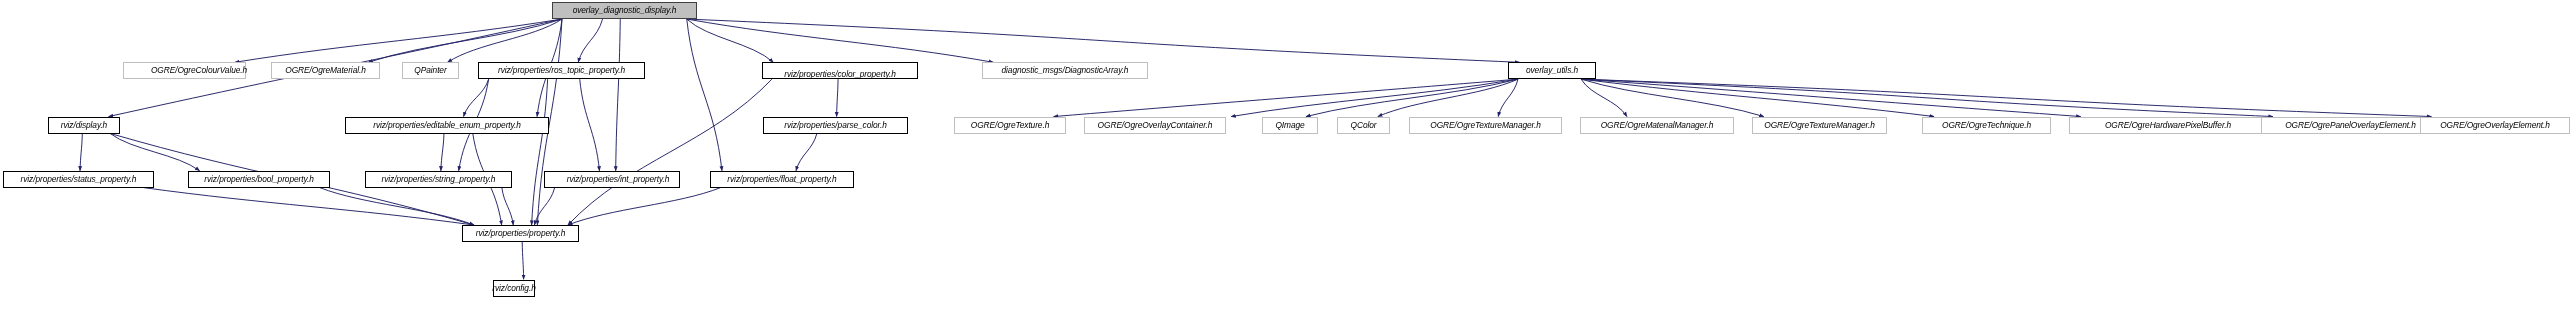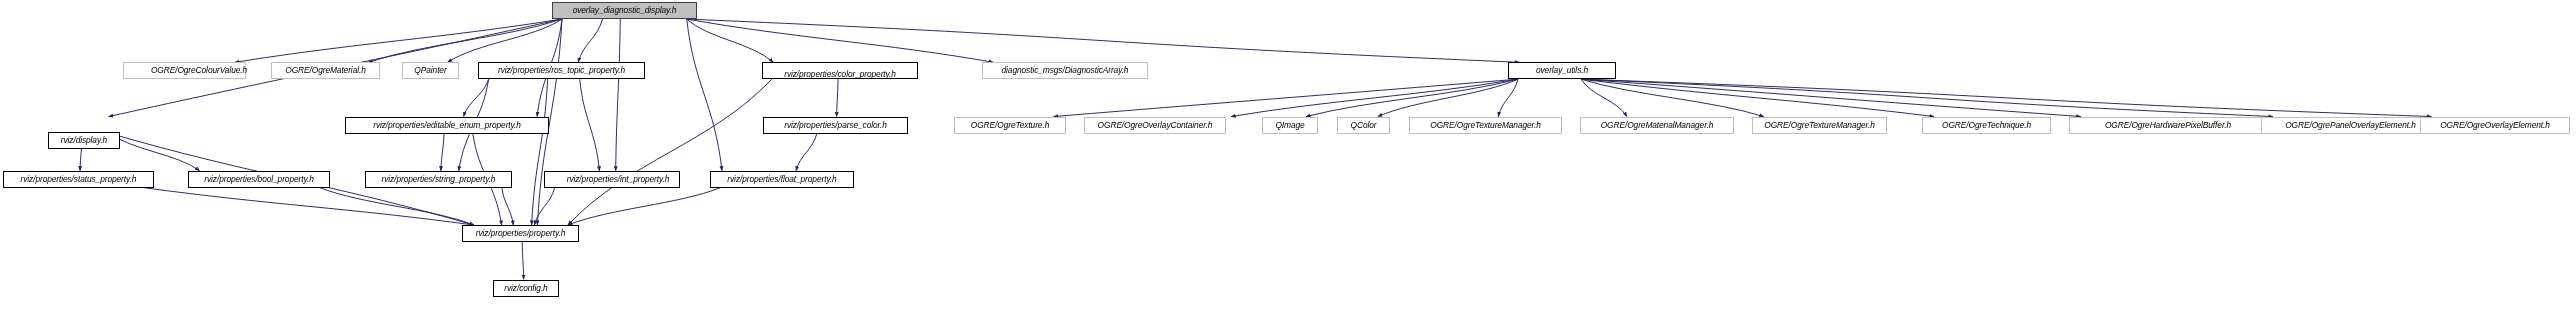--- a/index.html
+++ b/index.html
@@ -123,24 +123,24 @@
       </div>
       <div class="node strong" style="left: 478px; top: 62px; width: 167px;">
         <span class="node-label">rviz/properties/ros_topic_property.h</span>
       </div>
       <div class="node strong" style="left: 762px; top: 62px; width: 156px; align-items: flex-end;">
         <span class="node-label">rviz/properties/color_property.h</span>
       </div>
       <div class="node" style="left: 982px; top: 62px; width: 166px;">
         <span class="node-label">diagnostic_msgs/DiagnosticArray.h</span>
       </div>
-      <div class="node strong" style="left: 1508px; top: 62px; width: 108px;">
+      <div class="node strong" style="left: 1508px; top: 62px; width: 88px;">
         <span class="node-label">overlay_utils.h</span>
       </div>
-      <div class="node strong" style="left: 48px; top: 132px; width: 72px;">
+      <div class="node strong" style="left: 48px; top: 117px; width: 72px;">
         <span class="node-label">rviz/display.h</span>
       </div>
       <div class="node strong" style="left: 345px; top: 117px; width: 204px;">
         <span class="node-label">rviz/properties/editable_enum_property.h</span>
       </div>
       <div class="node strong" style="left: 763px; top: 117px; width: 145px;">
         <span class="node-label">rviz/properties/parse_color.h</span>
       </div>
       <div class="node" style="left: 954px; top: 117px; width: 112px;">
         <span class="node-label">OGRE/OgreTexture.h</span>
@@ -186,18 +186,18 @@
       </div>
       <div class="node strong" style="left: 544px; top: 171px; width: 136px; padding-left: 12px;">
         <span class="node-label">rviz/properties/int_property.h</span>
       </div>
       <div class="node strong" style="left: 710px; top: 171px; width: 144px;">
         <span class="node-label">rviz/properties/float_property.h</span>
       </div>
       <div class="node strong" style="left: 462px; top: 225px; width: 117px;">
         <span class="node-label">rviz/properties/property.h</span>
       </div>
-      <div class="node strong" style="left: 493px; top: 280px; width: 66px;">
+      <div class="node strong" style="left: 493px; top: 280px; width: 42px;">
         <span class="node-label">rviz/config.h</span>
       </div>
     </div>
 </div>
 
 
 </body></html>

